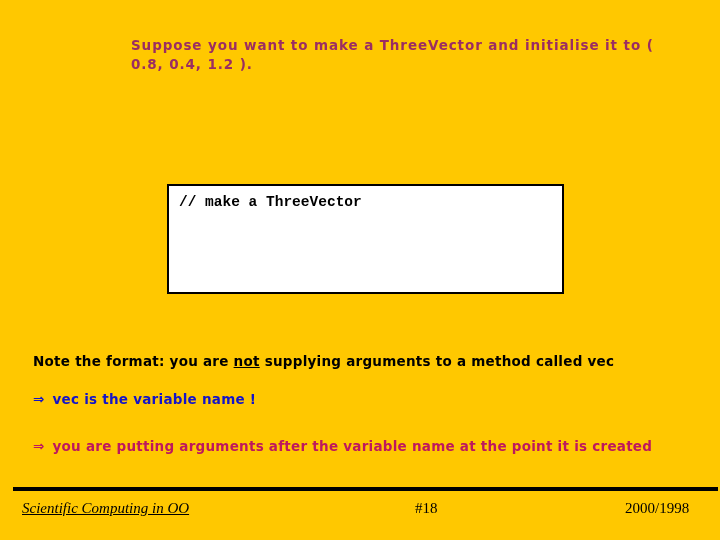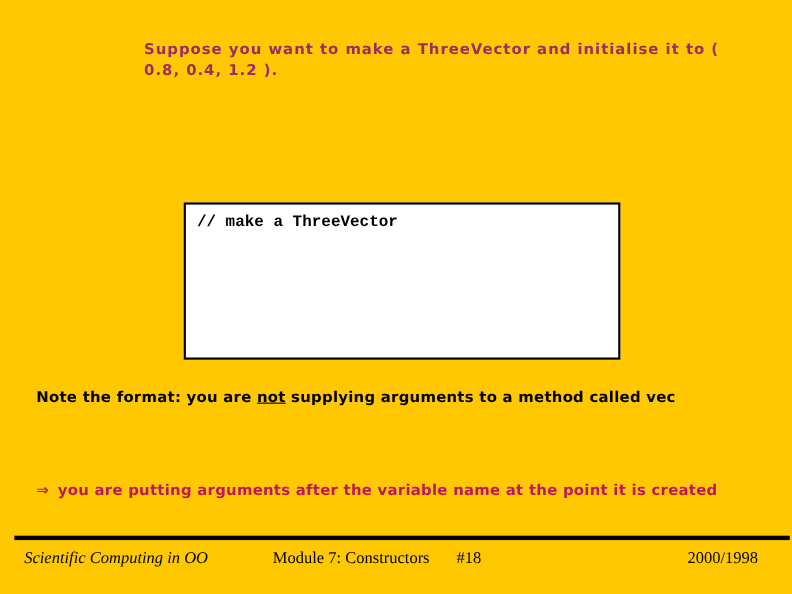--- a/index.html
+++ b/index.html
@@ -43,21 +43,21 @@
   .intro-para + .intro-para {
     margin-top: 23px;
   }
 
   
   .code-box {
     position: absolute;
     left: 167px;
     top: 184px;
     width: 397px;
-    height: 143px;
+    height: 110px;
     background: #FFFFFF;
     border: 2px solid #000000;
     box-sizing: border-box;
   }
   .code-line {
     position: absolute;
     left: 10px;
     color: #000000;
     font-family: "Liberation Mono", "DejaVu Sans Mono", monospace;
     font-size: 14.5px;
@@ -113,21 +113,21 @@
     height: 26px;
     color: #000000;
     font-family: "Liberation Serif", "DejaVu Serif", serif;
     font-size: 15px;
     white-space: nowrap;
   }
   .footer-item {
     position: absolute;
     top: 0;
   }
-  .footer-course   { left: 22px;  font-style: italic; }
+  .footer-course   { left: 22px;  font-style: italic; text-decoration: underline; }
   .footer-module   { left: 248px; }
   .footer-pagenum  { left: 415px; }
   .footer-code     { left: 487px; }
   .footer-year     { left: 625px; }
 </style>
 </head>
 <body>
 
 <div class="slide">
 
@@ -136,26 +136,28 @@
   </div>
 
   <div class="code-box">
     <div class="code-line code-line-1">// make a ThreeVector</div>
   </div>
 
   <div class="note note-black">
     <span>Note the format: you are </span><u>not</u><span> supplying arguments to a method called vec</span>
   </div>
 
+  <div class="note note-blue">
+    <span class="arrow">⇒</span><span> vec is the variable name !</span>
+  </div>
 
   <div class="note note-red">
     <span class="arrow">⇒</span><span> you are putting arguments after the variable name at the point it is created</span>
   </div>
 
   <div class="footer-rule"></div>
   <div class="footer">
     <span class="footer-item footer-course">Scientific Computing in OO</span>
-    <span class="footer-item footer-module">Module 7: Constructors</span>
     <span class="footer-item footer-pagenum">#18</span>
     <span class="footer-item footer-year">2000/1998</span>
   </div>
 
 </div>
 
 </body></html>

